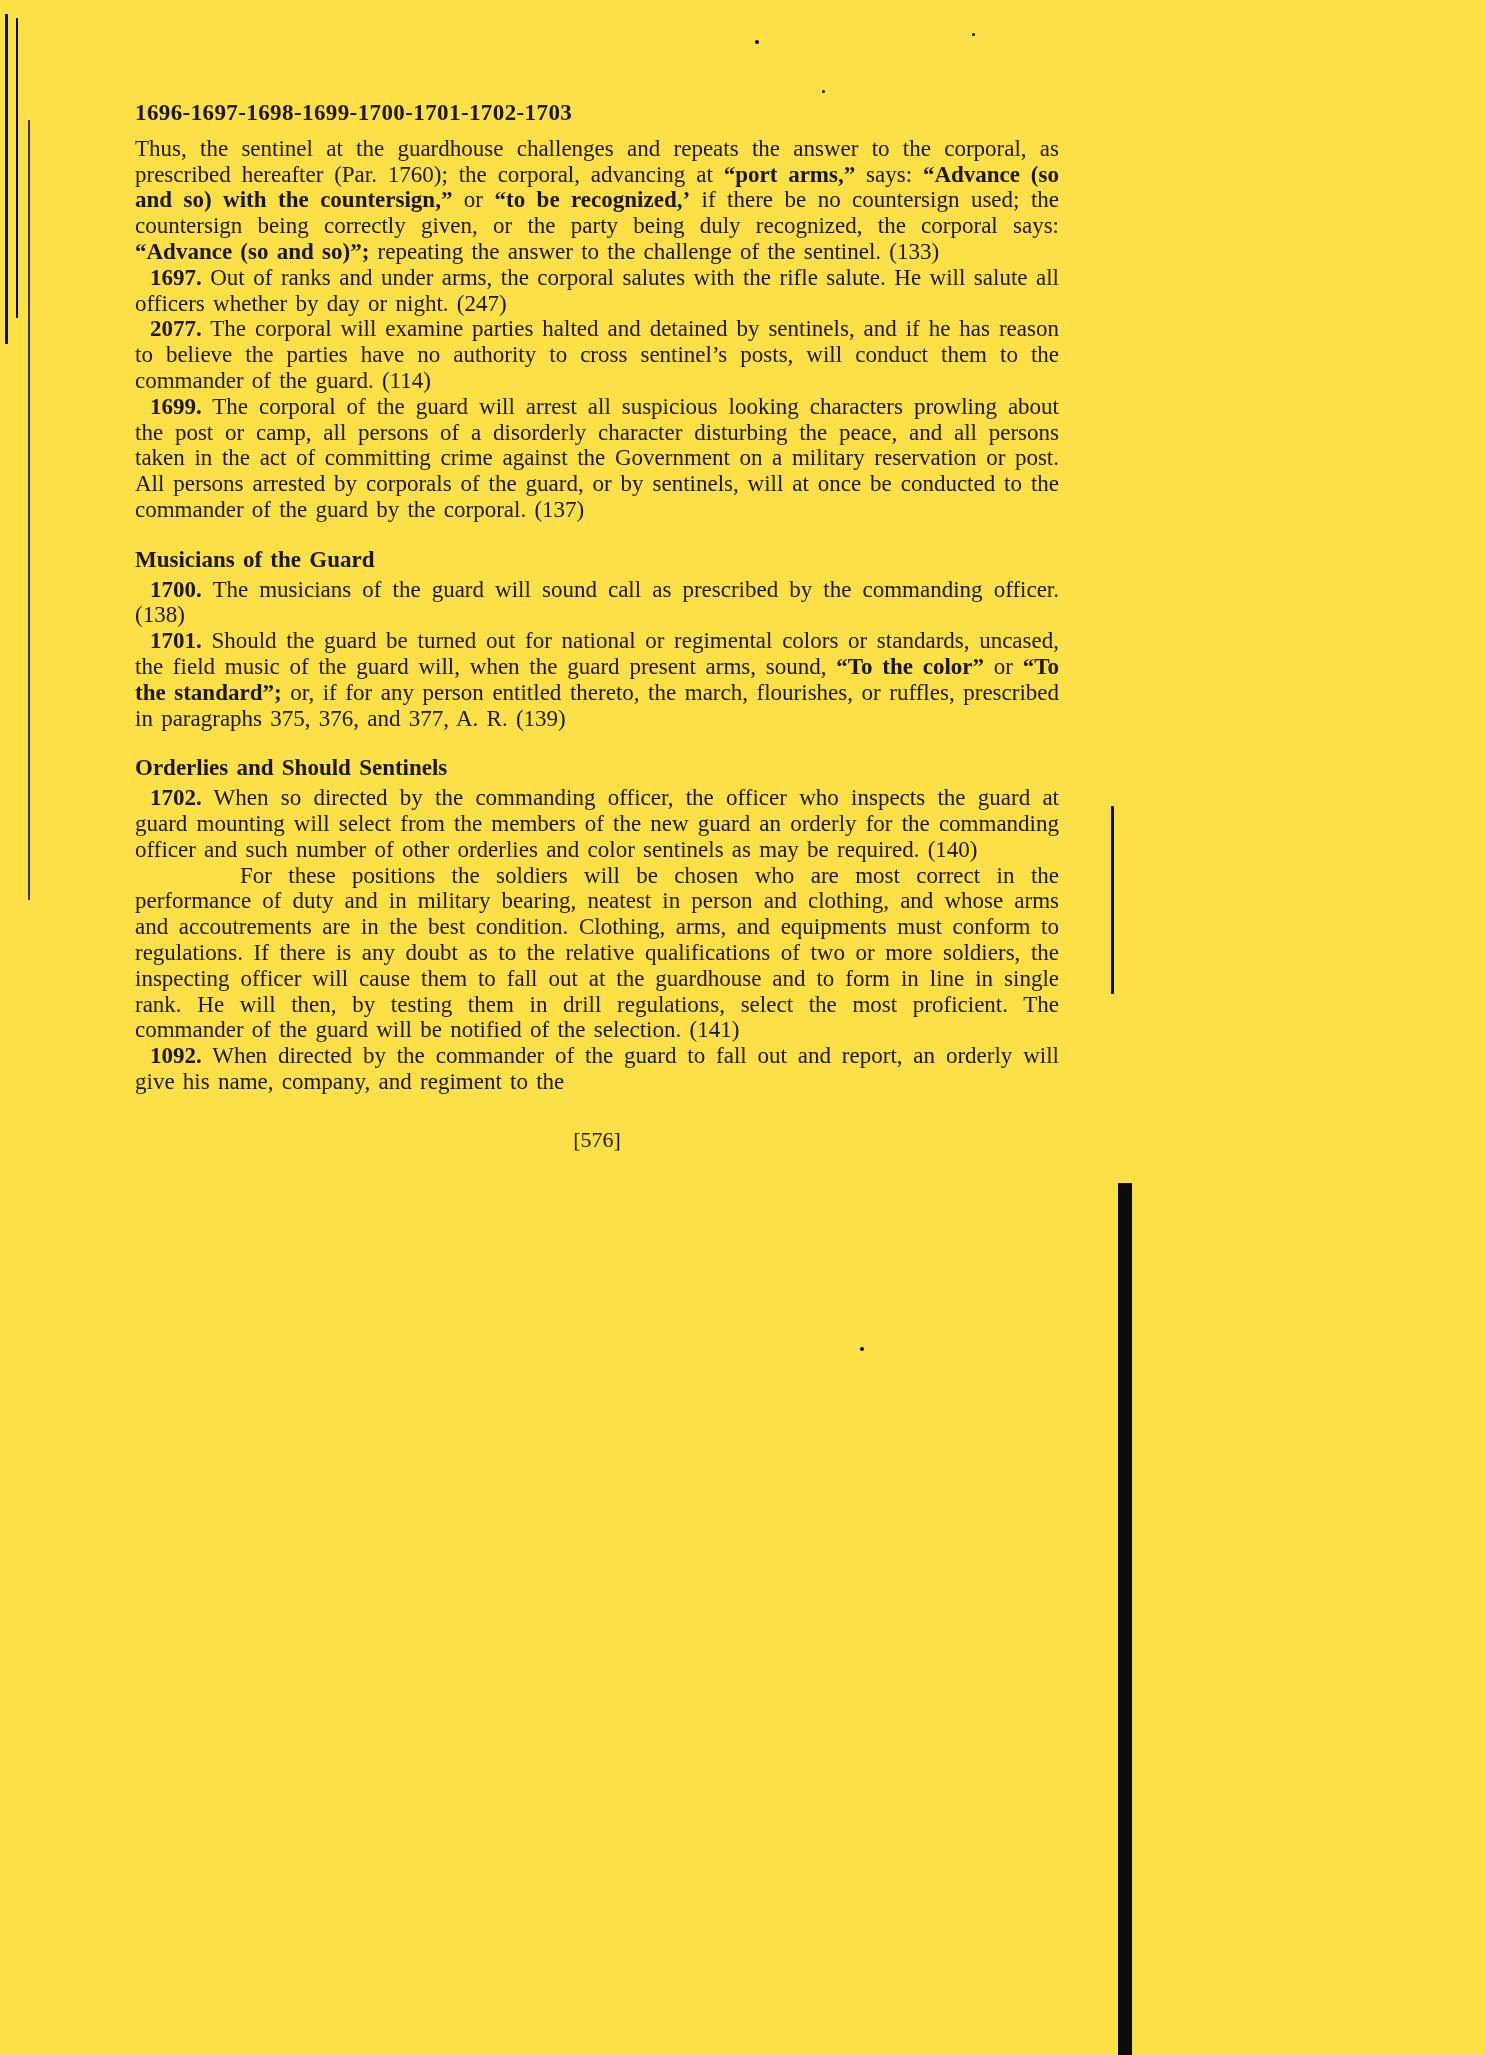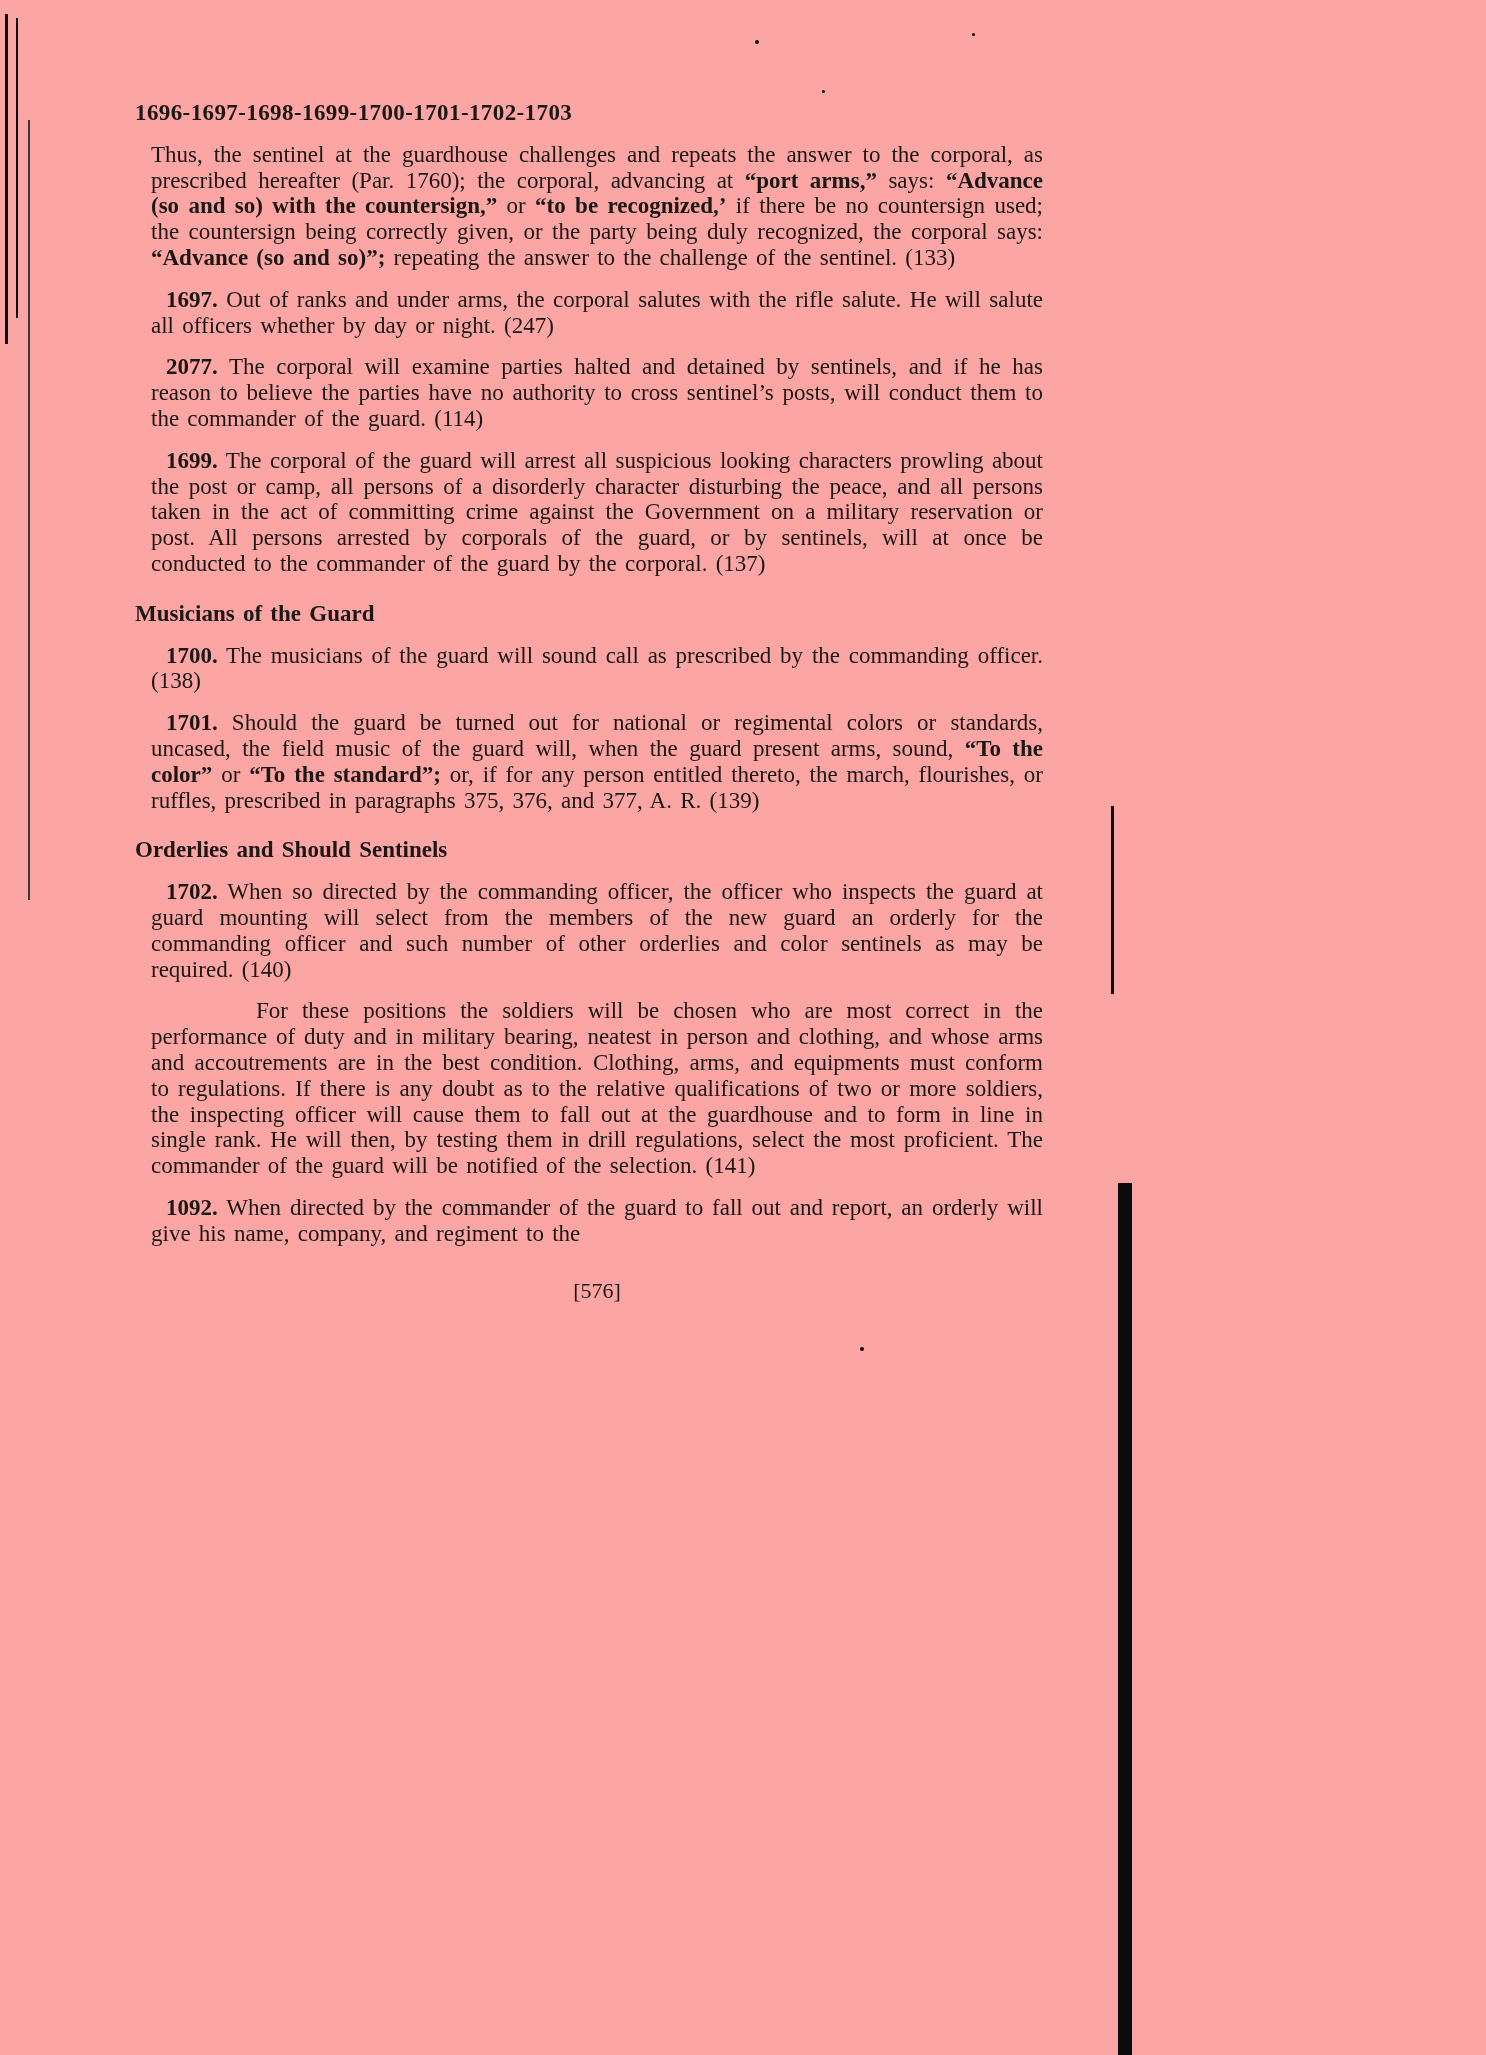--- a/index.html
+++ b/index.html
@@ -4,21 +4,21 @@
 <style>
   * { box-sizing: border-box; }
   html, body { margin: 0; padding: 0; }
   body { background: #d9d9d9; }
 
   .page {
     position: relative;
     width: 1486px;
     height: 2055px;
     margin: 0 auto;
-    background: #fca5a5;
+    background: #fde047;
     overflow: hidden;
     color: #1a1714;
     font-family: "Liberation Serif", "DejaVu Serif", serif;
   }
 
   .doc {
     position: absolute;
     left: 135px;
     top: 100px;
     width: 924px;
@@ -29,21 +29,21 @@
   }
 
   .doc-header {
     font-weight: bold;
     letter-spacing: 0.4px;
     margin-bottom: 10px;
     text-align: left;
     word-spacing: 0;
   }
 
-  p.para { margin: 16px; }
+  p.para { margin: 0; }
   .indent-none  { text-indent: 0; }
   .indent-small { text-indent: 15px; }
   .indent-large { text-indent: 105px; }
 
   .heading {
     font-weight: bold;
     text-align: left;
     margin: 24px 0 4px 0;
   }
 

